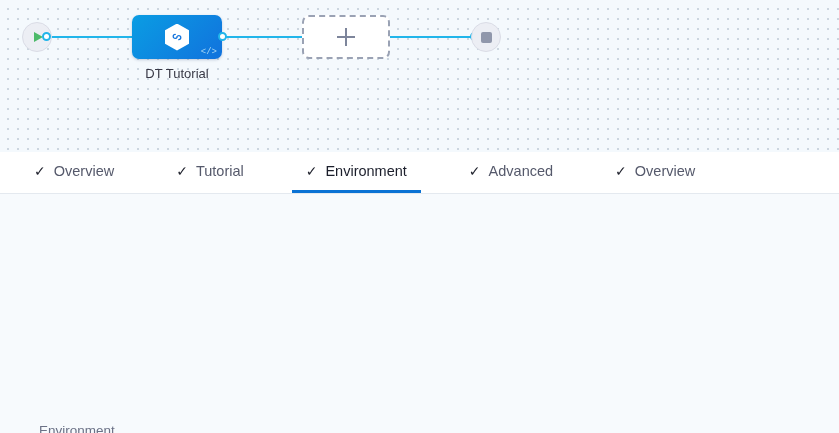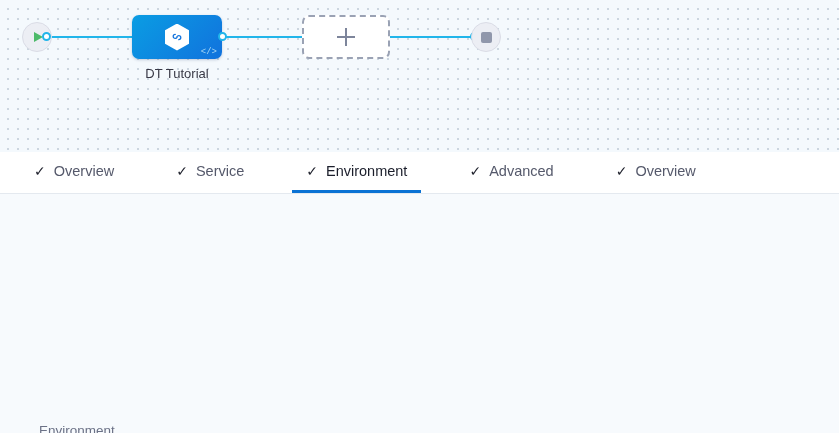--- a/index.html
+++ b/index.html
@@ -240,21 +240,21 @@
   </div>
 </div>
 
 <div class="tabbar">
   <div class="tab">
     <span class="tick">✓</span>
     <span>Overview</span>
   </div>
   <div class="tab">
     <span class="tick">✓</span>
-    <span>Service</span>
+    <span>Tutorial</span>
   </div>
   <div class="tab active">
     <span class="tick">✓</span>
     <span>Environment</span>
   </div>
   <div class="tab">
     <span class="tick">✓</span>
     <span>Advanced</span>
   </div>
   <div class="tab">

